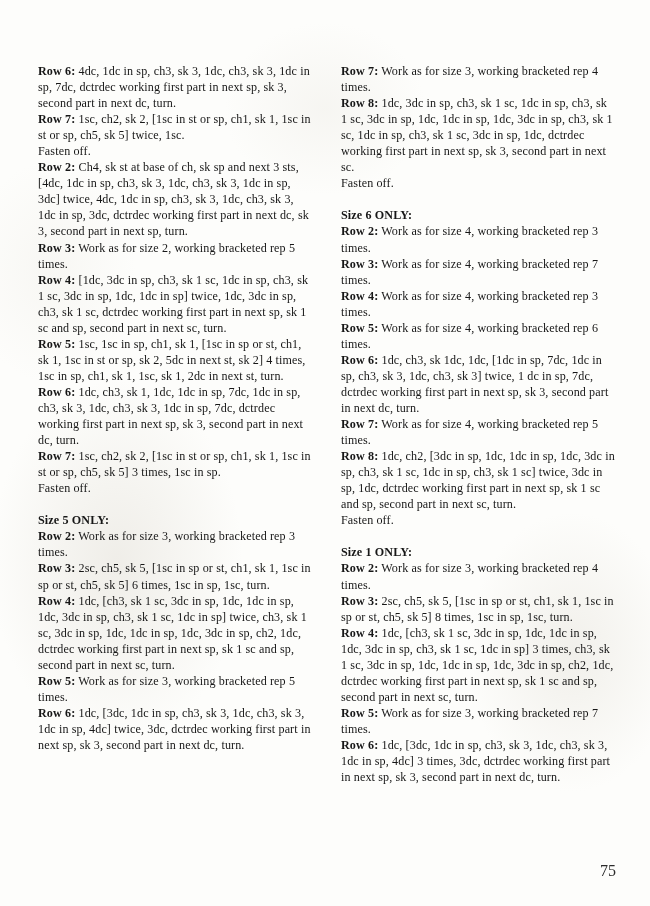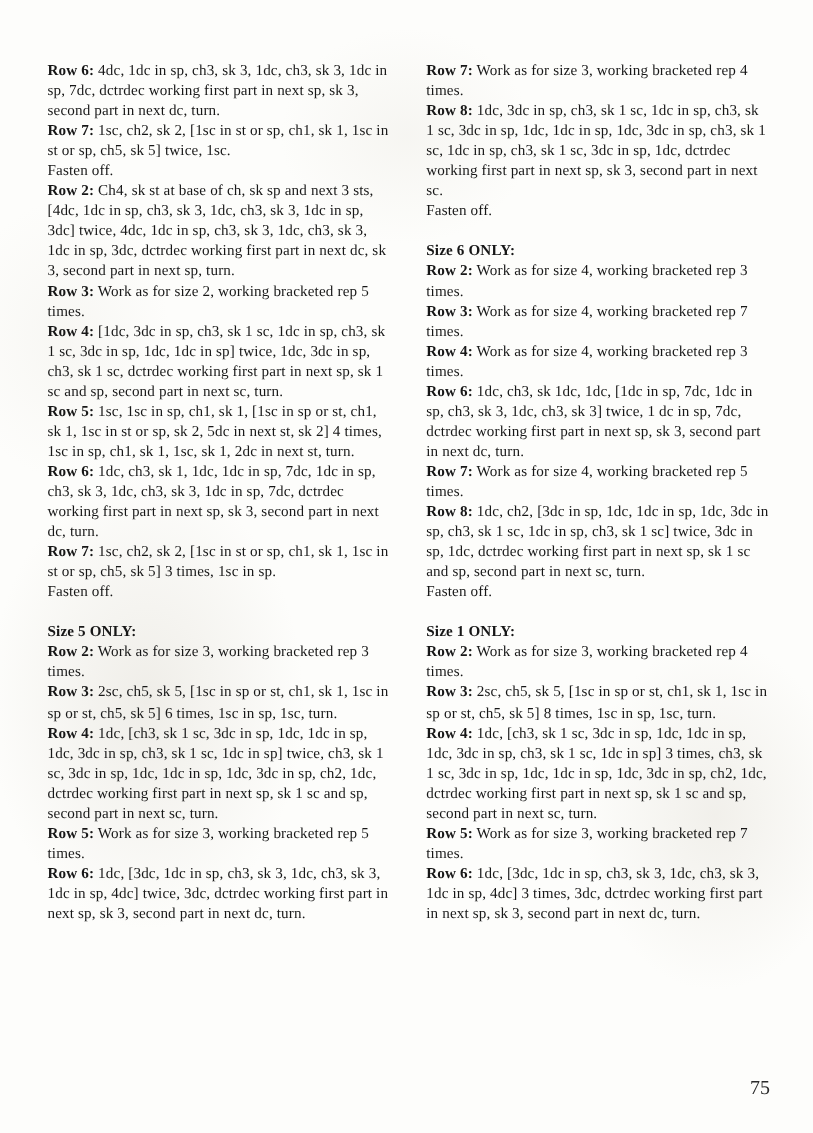--- a/index.html
+++ b/index.html
@@ -30,21 +30,21 @@
     background:
       radial-gradient(ellipse 180px 260px at 18% 62%, rgba(220,216,206,0.42), rgba(220,216,206,0) 70%),
       radial-gradient(ellipse 150px 200px at 88% 72%, rgba(222,218,208,0.38), rgba(222,218,208,0) 70%),
       radial-gradient(ellipse 140px 120px at 50% 12%, rgba(226,223,214,0.25), rgba(226,223,214,0) 72%),
       radial-gradient(ellipse 120px 160px at 8% 30%, rgba(228,225,216,0.22), rgba(228,225,216,0) 70%);
     pointer-events: none;
   }
   .columns {
     position: absolute;
     left: 38px;
-    top: 48px;
+    top: 63px;
     width: 578px;
     height: 770px;
     display: flex;
     gap: 28px;
     justify-content: center;
   }
   .col {
     width: 275px;
     font-size: 12.1px;
     line-height: 16.05px;
@@ -102,20 +102,21 @@
       </div>
 
     <div class="col" id="right-col">
         <p class="para"><span class="lbl">Row 7:</span><span> Work as for size 3, working bracketed rep 4 times.</span></p>
         <p class="para"><span class="lbl">Row 8:</span><span> 1dc, 3dc in sp, ch3, sk 1 sc, 1dc in sp, ch3, sk 1 sc, 3dc in sp, 1dc, 1dc in sp, 1dc, 3dc in sp, ch3, sk 1 sc, 1dc in sp, ch3, sk 1 sc, 3dc in sp, 1dc, dctrdec working first part in next sp, sk 3, second part in next sc.</span></p>
         <p class="para"><span>Fasten off.</span></p>
         <p class="para heading spaced">Size 6 ONLY:</p>
         <p class="para"><span class="lbl">Row 2:</span><span> Work as for size 4, working bracketed rep 3 times.</span></p>
         <p class="para"><span class="lbl">Row 3:</span><span> Work as for size 4, working bracketed rep 7 times.</span></p>
         <p class="para"><span class="lbl">Row 4:</span><span> Work as for size 4, working bracketed rep 3 times.</span></p>
+        <p class="para"><span class="lbl">Row 5:</span><span> Work as for size 4, working bracketed rep 6 times.</span></p>
         <p class="para"><span class="lbl">Row 6:</span><span> 1dc, ch3, sk 1dc, 1dc, [1dc in sp, 7dc, 1dc in sp, ch3, sk 3, 1dc, ch3, sk 3] twice, 1 dc in sp, 7dc, dctrdec working first part in next sp, sk 3, second part in next dc, turn.</span></p>
         <p class="para"><span class="lbl">Row 7:</span><span> Work as for size 4, working bracketed rep 5 times.</span></p>
         <p class="para"><span class="lbl">Row 8:</span><span> 1dc, ch2, [3dc in sp, 1dc, 1dc in sp, 1dc, 3dc in sp, ch3, sk 1 sc, 1dc in sp, ch3, sk 1 sc] twice, 3dc in sp, 1dc, dctrdec working first part in next sp, sk 1 sc and sp, second part in next sc, turn.</span></p>
         <p class="para"><span>Fasten off.</span></p>
         <p class="para heading spaced">Size 1 ONLY:</p>
         <p class="para"><span class="lbl">Row 2:</span><span> Work as for size 3, working bracketed rep 4 times.</span></p>
         <p class="para"><span class="lbl">Row 3:</span><span> 2sc, ch5, sk 5, [1sc in sp or st, ch1, sk 1, 1sc in sp or st, ch5, sk 5] 8 times, 1sc in sp, 1sc, turn.</span></p>
         <p class="para"><span class="lbl">Row 4:</span><span> 1dc, [ch3, sk 1 sc, 3dc in sp, 1dc, 1dc in sp, 1dc, 3dc in sp, ch3, sk 1 sc, 1dc in sp] 3 times, ch3, sk 1 sc, 3dc in sp, 1dc, 1dc in sp, 1dc, 3dc in sp, ch2, 1dc, dctrdec working first part in next sp, sk 1 sc and sp, second part in next sc, turn.</span></p>
         <p class="para"><span class="lbl">Row 5:</span><span> Work as for size 3, working bracketed rep 7 times.</span></p>
         <p class="para"><span class="lbl">Row 6:</span><span> 1dc, [3dc, 1dc in sp, ch3, sk 3, 1dc, ch3, sk 3, 1dc in sp, 4dc] 3 times, 3dc, dctrdec working first part in next sp, sk 3, second part in next dc, turn.</span></p>

